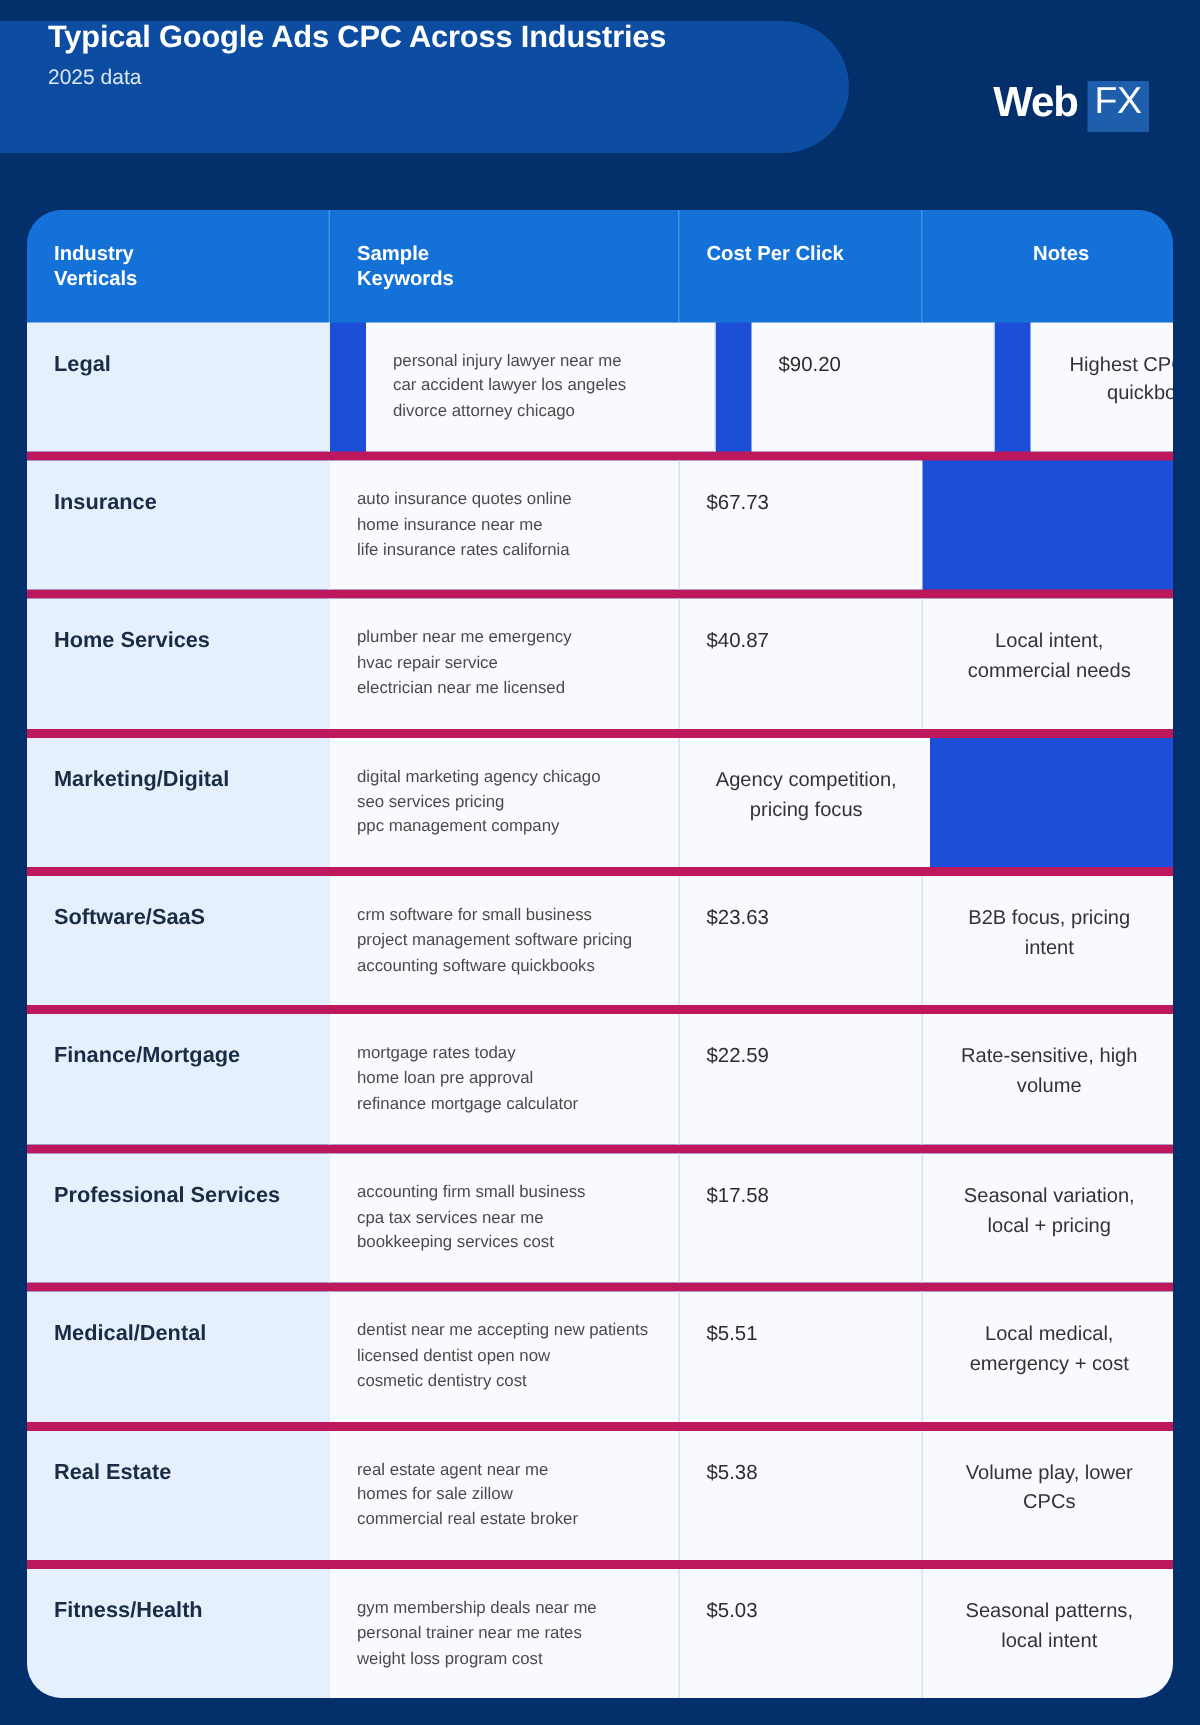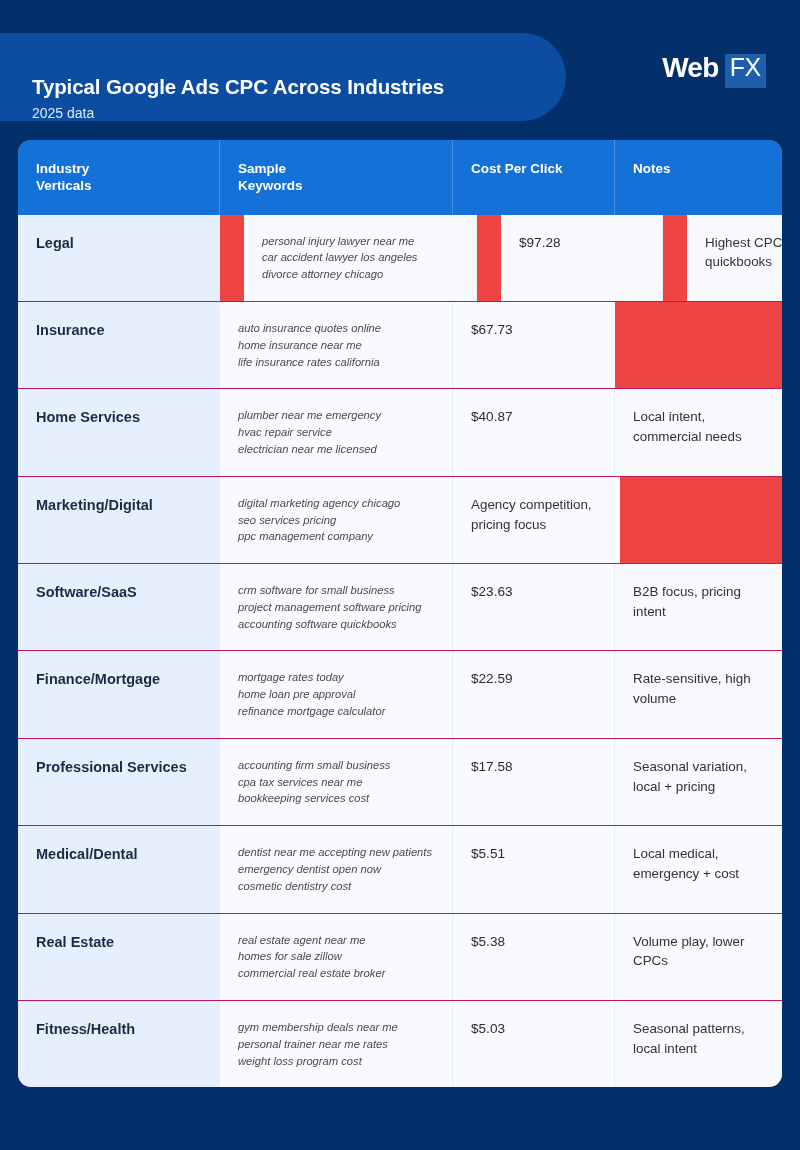--- a/index.html
+++ b/index.html
@@ -8,24 +8,24 @@
     background:#03306b;
     font-family:"Liberation Sans", sans-serif;
     -webkit-font-smoothing:antialiased;
   }
 
   .page { position:relative; width:800px; height:1150px; overflow:hidden; background:#03306b; }
 
   
   .header { position:relative; height:140px; }
   .banner {
-    position:absolute; left:0; top:33px; width:566px; height:88px;
+    position:absolute; left:0; top:14px; width:566px; height:88px;
     background:#0c4da2;
     border-top-right-radius:50px; border-bottom-right-radius:50px;
-    display:flex; flex-direction:column; justify-content:flex-end;
+    display:flex; flex-direction:column; justify-content:flex-start;
     padding-left:32px;
   }
   .banner-title {
     color:#ffffff; font-size:20.5px; font-weight:bold; letter-spacing:-0.1px;
     line-height:1.1; white-space:nowrap;
   }
   .banner-subtitle {
     color:#dce8f7; font-size:14px; font-weight:normal; margin-top:7px; line-height:1.1;
   }
 
@@ -37,38 +37,38 @@
     color:#ffffff; font-size:28px; font-weight:bold; letter-spacing:-0.7px; line-height:1;
   }
   .logo-fx {
     color:#ffffff; font-size:25px; font-weight:normal; letter-spacing:-0.3px;
     background:#1e5fad; padding:1px 5px 2px 5px; margin-left:6px; line-height:1;
   }
 
   
   .table {
     position:absolute; left:18px; top:140px; width:764px;
-    border-radius:13px; overflow:hidden;
-    background:#ef4444;
+    border-radius:23px; overflow:hidden;
+    background:#1d4ed8;
   }
   .row { display:flex; width:100%; }
 
   .thead { background:#1471d8; }
   .thead .cell {
     color:#ffffff; font-size:13.5px; font-weight:bold; line-height:1.28;
     padding:20px 0 20px 18px; border-right:1px solid rgba(255,255,255,0.22);
   }
   .thead .cell:last-child { border-right:none; }
 
   .c1 { width:202px; flex:0 0 202px; }
   .c2 { width:233px; flex:0 0 233px; }
   .c3 { width:162px; flex:0 0 162px; }
-  .c4 { width:167px; flex:0 0 167px; }
-
-  .tbody .row { border-top:1px solid #be185d; }
+  .c4 { width:167px; flex:0 0 167px;text-align:center; }
+
+  .tbody .row { border-top:6px solid #be185d; }
   .tbody .row:first-child { border-top:none;gap:24px; }
 
   .tbody .cell { padding:18px 16px 18px 18px; border-right:1px solid #e4edf8; }
   .tbody .cell:last-child { border-right:none; }
 
   .cell-industry {
     background:#e6f0fc;
     color:#1a2b45; font-size:14.5px; font-weight:bold; line-height:1.45;
     border-right:1px solid #dbe9f8;
   }
@@ -77,21 +77,21 @@
     color:#4a4a4a; font-size:11.2px; font-weight:normal; line-height:1.5;
   }
   .cell-cpc {
     background:#f8fafd;
     color:#2c2c2c; font-size:13.6px; font-weight:normal; line-height:1.4;
   }
   .cell-notes {
     background:#f8fafd;
     color:#333333; font-size:13.4px; font-weight:normal; line-height:1.48;
   }
-  .kw { display:block;font-style:italic; }
+  .kw { display:block; }
 </style>
 </head>
 <body>
 
 <div class="page">
 
   <div class="header">
     <div class="banner">
       <div class="banner-title">Typical Google Ads CPC Across Industries</div>
       <div class="banner-subtitle">2025 data</div>
@@ -120,21 +120,21 @@
         </div>
       </div>
     <div class="tbody" id="tbody">
         <div class="row">
           <div class="cell c1 cell-industry">Legal</div>
           <div class="cell c2 cell-keywords">
             <span class="kw">personal injury lawyer near me</span>
             <span class="kw">car accident lawyer los angeles</span>
             <span class="kw">divorce attorney chicago</span>
           </div>
-          <div class="cell c3 cell-cpc">$97.28</div>
+          <div class="cell c3 cell-cpc">$90.20</div>
           <div class="cell c4 cell-notes">Highest CPCs, very quickbooks</div>
         </div>
         <div class="row">
           <div class="cell c1 cell-industry">Insurance</div>
           <div class="cell c2 cell-keywords">
             <span class="kw">auto insurance quotes online</span>
             <span class="kw">home insurance near me</span>
             <span class="kw">life insurance rates california</span>
           </div>
           <div class="cell c3 cell-cpc">$67.73</div>
@@ -185,21 +185,21 @@
             <span class="kw">cpa tax services near me</span>
             <span class="kw">bookkeeping services cost</span>
           </div>
           <div class="cell c3 cell-cpc">$17.58</div>
           <div class="cell c4 cell-notes">Seasonal variation, local + pricing</div>
         </div>
         <div class="row">
           <div class="cell c1 cell-industry">Medical/Dental</div>
           <div class="cell c2 cell-keywords">
             <span class="kw">dentist near me accepting new patients</span>
-            <span class="kw">emergency dentist open now</span>
+            <span class="kw">licensed dentist open now</span>
             <span class="kw">cosmetic dentistry cost</span>
           </div>
           <div class="cell c3 cell-cpc">$5.51</div>
           <div class="cell c4 cell-notes">Local medical, emergency + cost</div>
         </div>
         <div class="row">
           <div class="cell c1 cell-industry">Real Estate</div>
           <div class="cell c2 cell-keywords">
             <span class="kw">real estate agent near me</span>
             <span class="kw">homes for sale zillow</span>

